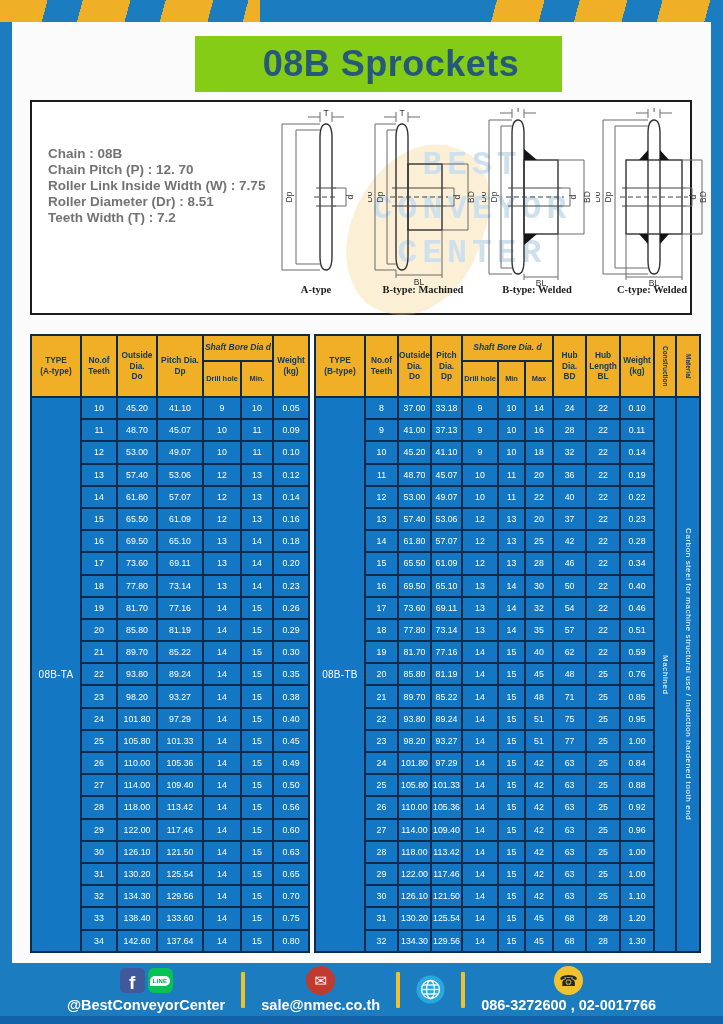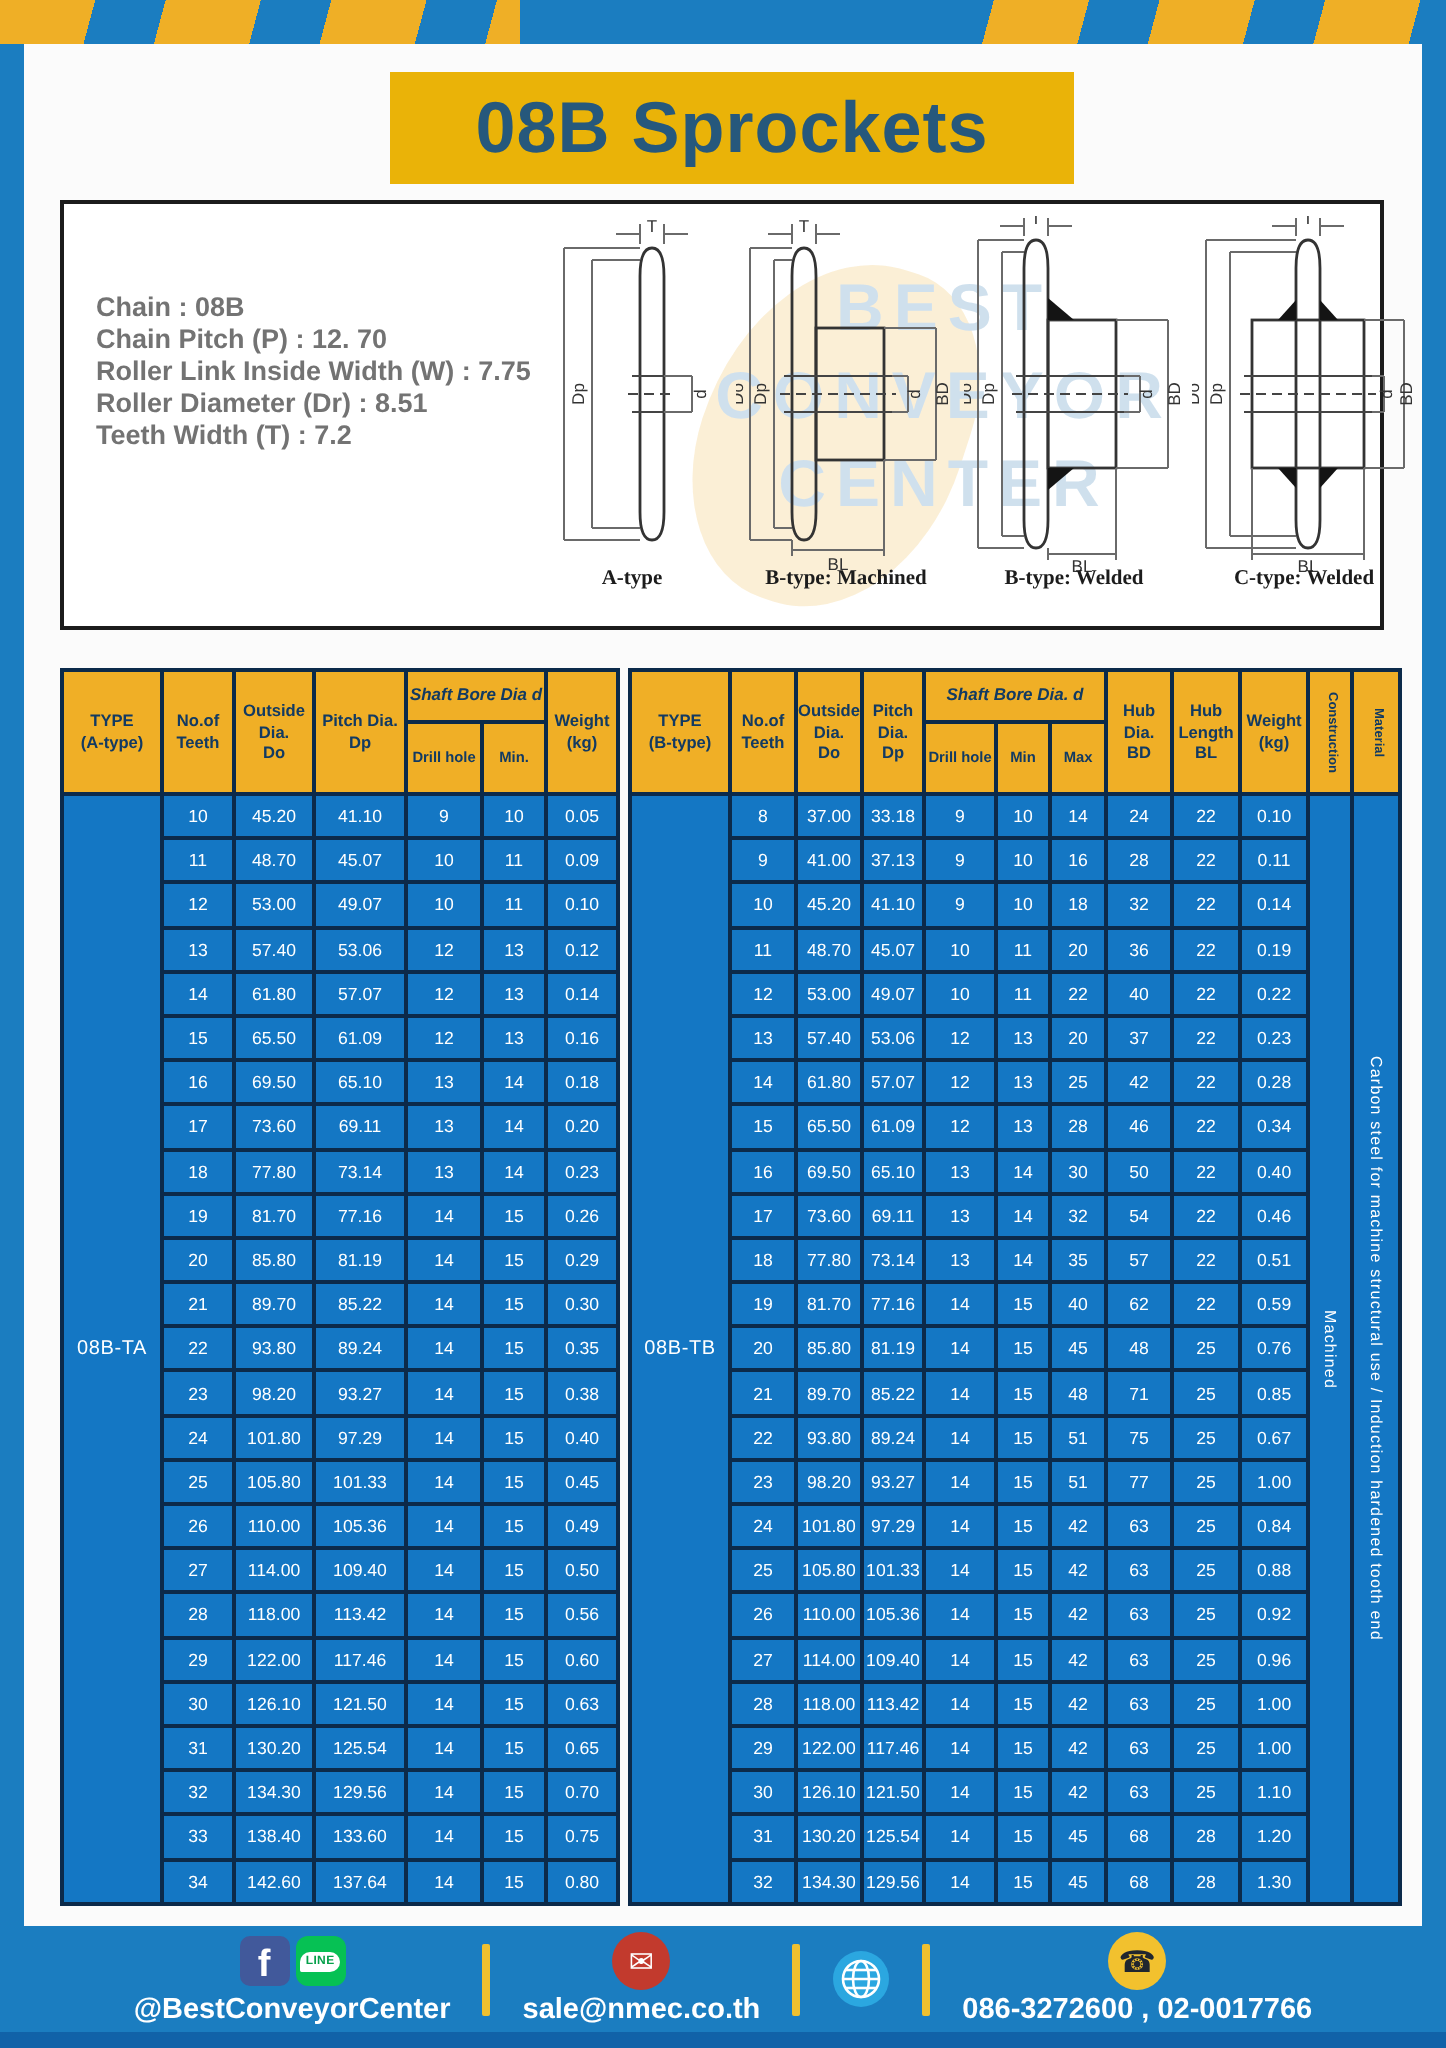--- a/index.html
+++ b/index.html
@@ -5,29 +5,29 @@
   html,body{margin:0;padding:0;background:#e8e8e8;}
   #app{position:relative;width:723px;height:1024px;background:#1b7dc0;overflow:hidden;
        font-family:"Liberation Sans",sans-serif;}
   
   .hazard{position:absolute;top:0;left:0;right:0;height:22px;
     background:repeating-linear-gradient(105deg,#efaf26 0 46px,#1b7dc0 46px 80px);}
   .hazard::after{content:"";position:absolute;left:36%;width:30%;top:0;bottom:0;background:#1b7dc0;}
   
   .page{position:absolute;left:12px;right:12px;top:22px;bottom:61px;background:#fbfbfb;}
   
-  .banner{position:absolute;left:183px;top:14px;width:342px;height:56px;background:#eab308;
-    display:flex;align-items:center;justify-content:center;}
+  .banner{position:absolute;left:183px;top:14px;width:342px;height:56px;background:#84cc16;
+    display:flex;align-items:center;justify-content:center;padding-left:25px;}
   .banner span{font-size:36px;font-weight:bold;color:#26587c;letter-spacing:.5px;}
   
   .diagbox{position:absolute;left:18px;top:78px;width:662px;height:215px;background:#ffffff;
     border:2px solid #1c1c1c;box-sizing:border-box;}
   .specs{position:absolute;left:16px;top:44px;color:#737373;font-weight:bold;font-size:13.5px;
     line-height:16px;white-space:pre-line;z-index:2;}
-  .watermark{position:absolute;left:290px;top:30px;width:300px;z-index:0;opacity:.55;}
+  .watermark{position:absolute;left:290px;top:42px;width:300px;z-index:0;opacity:.55;font-family:Liberation Mono, monospace;}
   .wm-swoosh{position:absolute;left:30px;top:-4px;width:130px;height:178px;background:#f3cf84;
     opacity:.6;border-radius:60% 40% 55% 45%;transform:rotate(18deg);}
   .wm-text{position:relative;text-align:center;color:#a9c8e0;font-weight:800;
     font-size:33px;line-height:44px;letter-spacing:5px;}
   .diags{position:absolute;left:236px;top:6px;display:flex;gap:4px;z-index:1;}
   .diag{display:flex;flex-direction:column;align-items:center;}
   .diag svg{display:block;}
   .diag-label{font-size:10.5px;font-weight:600;color:#1c1c1c;margin-top:-2px;white-space:nowrap;font-family:Liberation Serif, serif;}
   .dim{stroke:#6a6a6a;stroke-width:1;fill:none;}
   .part{stroke:#333;stroke-width:1.4;fill:none;}
@@ -685,21 +685,21 @@
           </tr>
           <tr>
             <td>22</td>
             <td>93.80</td>
             <td>89.24</td>
             <td>14</td>
             <td>15</td>
             <td>51</td>
             <td>75</td>
             <td>25</td>
-            <td>0.67</td>
+            <td>0.95</td>
           </tr>
           <tr>
             <td>23</td>
             <td>98.20</td>
             <td>93.27</td>
             <td>14</td>
             <td>15</td>
             <td>51</td>
             <td>77</td>
             <td>25</td>

